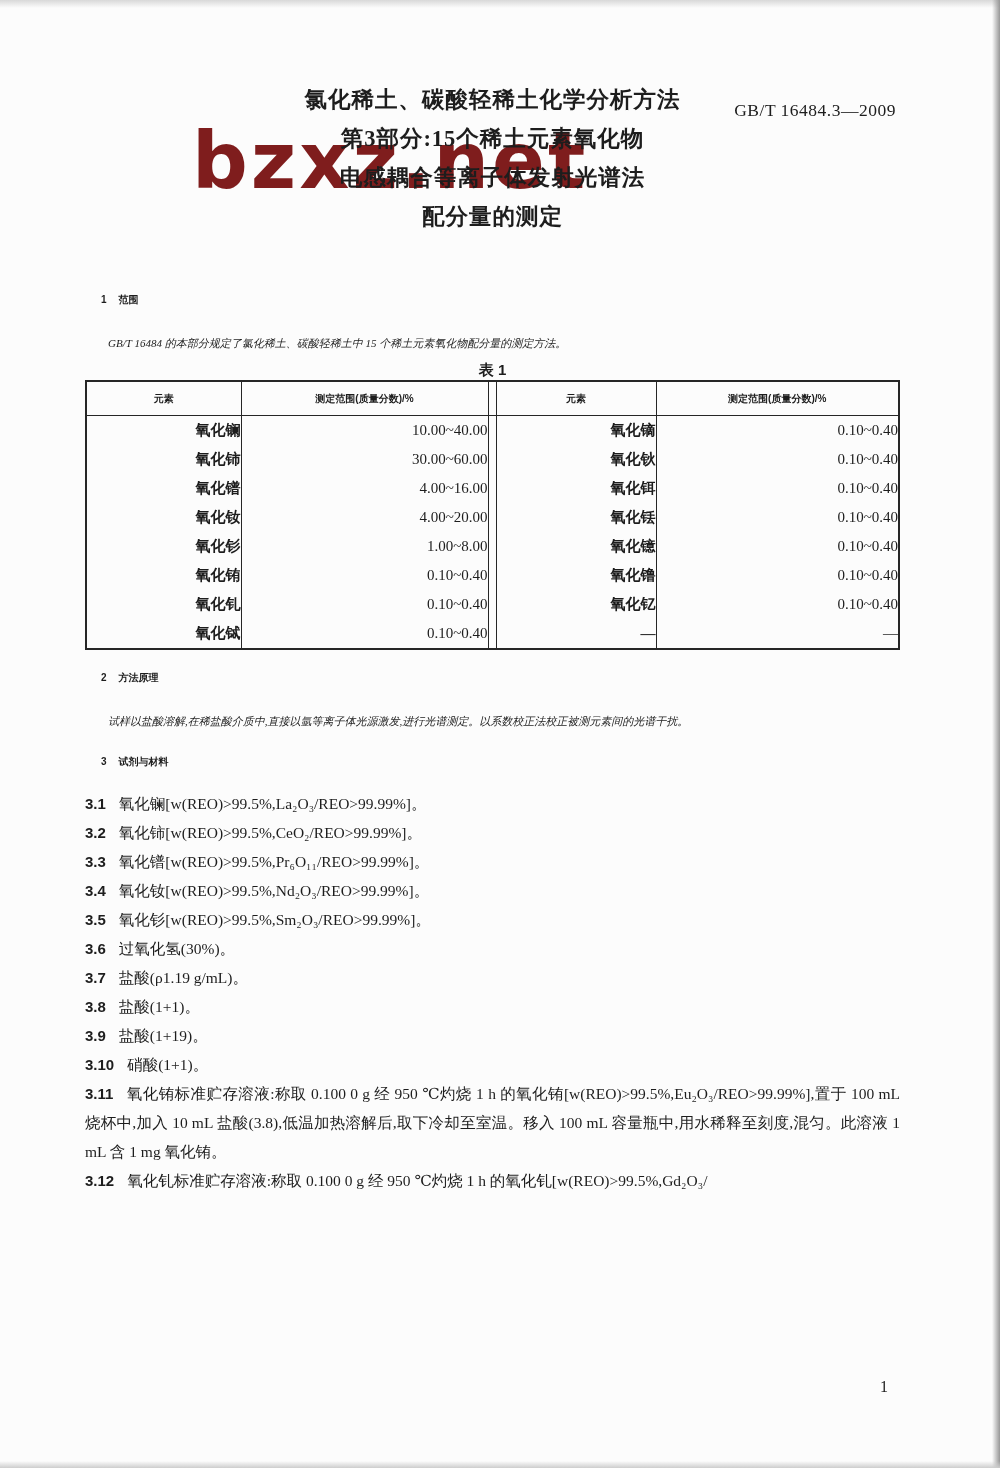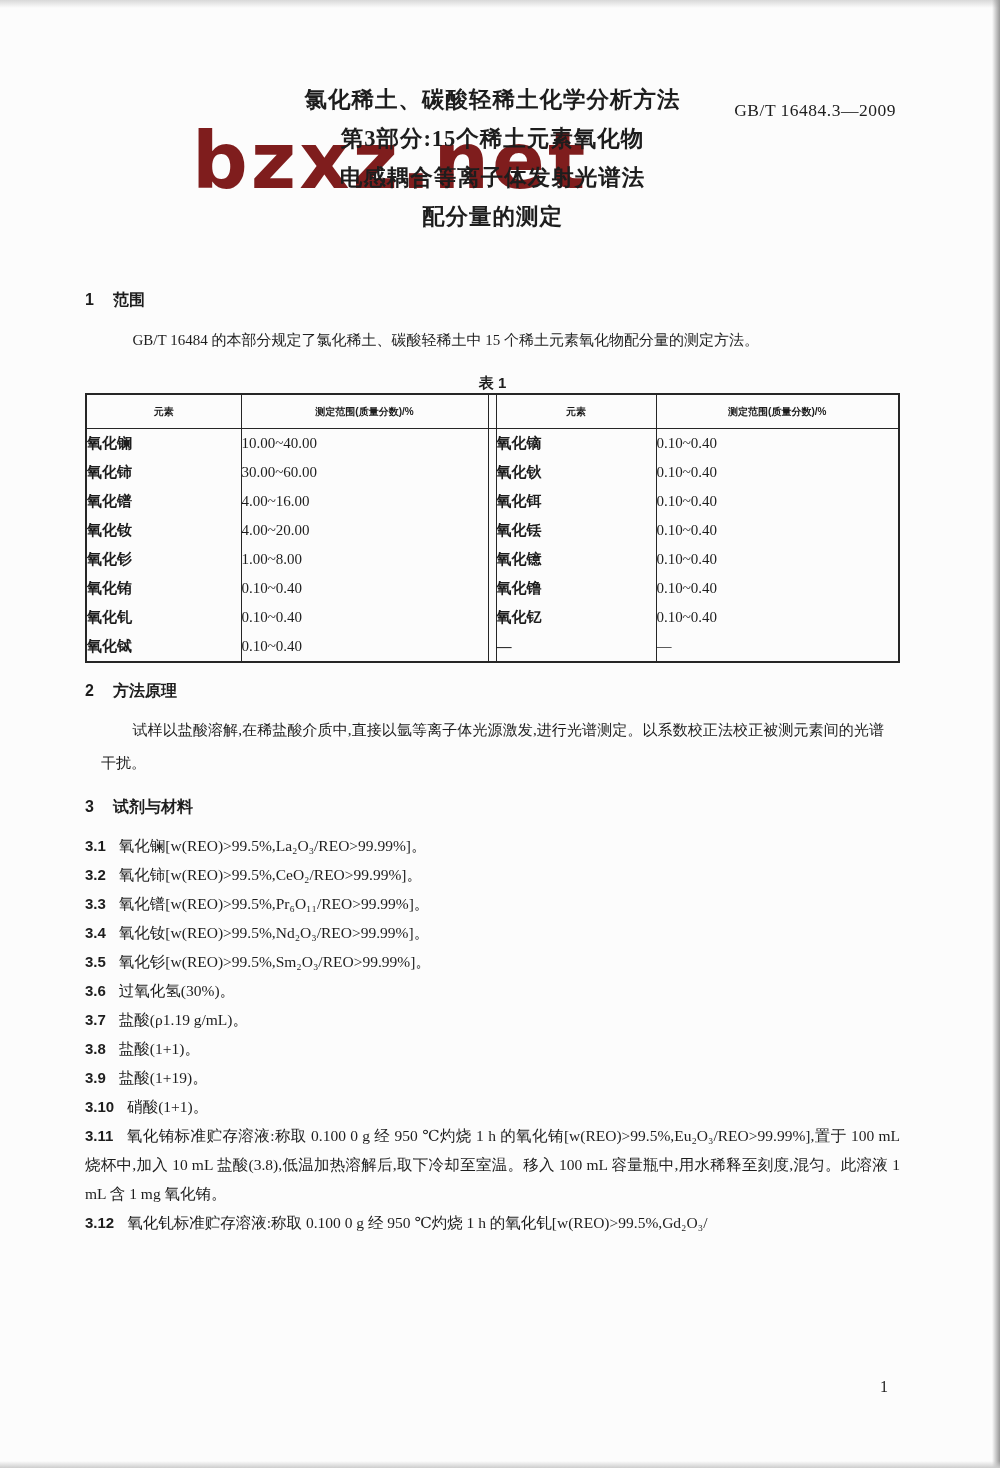--- a/index.html
+++ b/index.html
@@ -27,42 +27,42 @@
   }
   .std-num {
     position:absolute; top:100px; right:104px;
     font-size:17.5px; letter-spacing:0.5px; z-index:2;
   }
   .content { position:absolute; left:85px; width:815px; top:0; z-index:1; }
 
   .title-block { padding-top:80px; text-align:center; }
   .title-line { font-size:22.5px; font-weight:bold; line-height:39px; letter-spacing:1px; }
 
-  .sec-heading { font-size:16px; font-weight:bold; line-height:22px; margin:0;
+  .sec-heading { font-size:10px; font-weight:bold; line-height:22px; margin:16px;
     font-family:"Liberation Sans","DejaVu Sans",sans-serif; }
   .sec-num { margin-right:1.2em; }
   .mt-h1 { margin-top:53px; }
   .mt-h2 { margin-top:17px; }
   .mt-h3 { margin-top:13px; }
 
-  .body-para { font-size:15px; line-height:33px; margin:16px; text-align:justify; }
+  .body-para { font-size:11px; line-height:33px; margin:0; text-align:justify;font-style:italic; }
   .indent { text-indent:2.1em; }
   .mt13 { margin-top:13px; }
   .mt12 { margin-top:12px; }
 
   .tbl-caption { text-align:center; font-size:15px; font-weight:bold;
     line-height:20px; margin-top:0; font-family:"Liberation Sans","DejaVu Sans",sans-serif; }
 
   table.rng-table {
     width:100%; border-collapse:collapse; table-layout:fixed;
     border:2.5px solid #262626; font-size:15px; margin-top:0;
   }
   .rng-table th { height:33px; font-weight:bold; text-align:center; vertical-align:middle; padding:0;
     font-family:"Liberation Sans","DejaVu Sans",sans-serif; font-size:10px; }
-  .rng-table td { height:29px; text-align:left; vertical-align:middle; padding:0; }
+  .rng-table td { height:29px; text-align:right; vertical-align:middle; padding:0; }
   .rng-table thead tr { border-bottom:1.5px solid #262626; }
   .rng-table tr > *:nth-child(1) { border-right:1px solid #262626; }
   .rng-table tr > *:nth-child(3) { border-left:1px solid #262626; border-right:1px solid #262626; }
   .rng-table tr > *:nth-child(4) { border-right:1px solid #262626; }
   .rng-table td.el { font-weight:bold; }
 
   .items { margin-top:13px; }
   .item { margin:0; font-size:15.5px; line-height:29px; text-align:justify; }
   .item-num { font-weight:bold; font-family:"Liberation Sans","DejaVu Sans",sans-serif;
     margin-right:13px; font-size:15px; }

